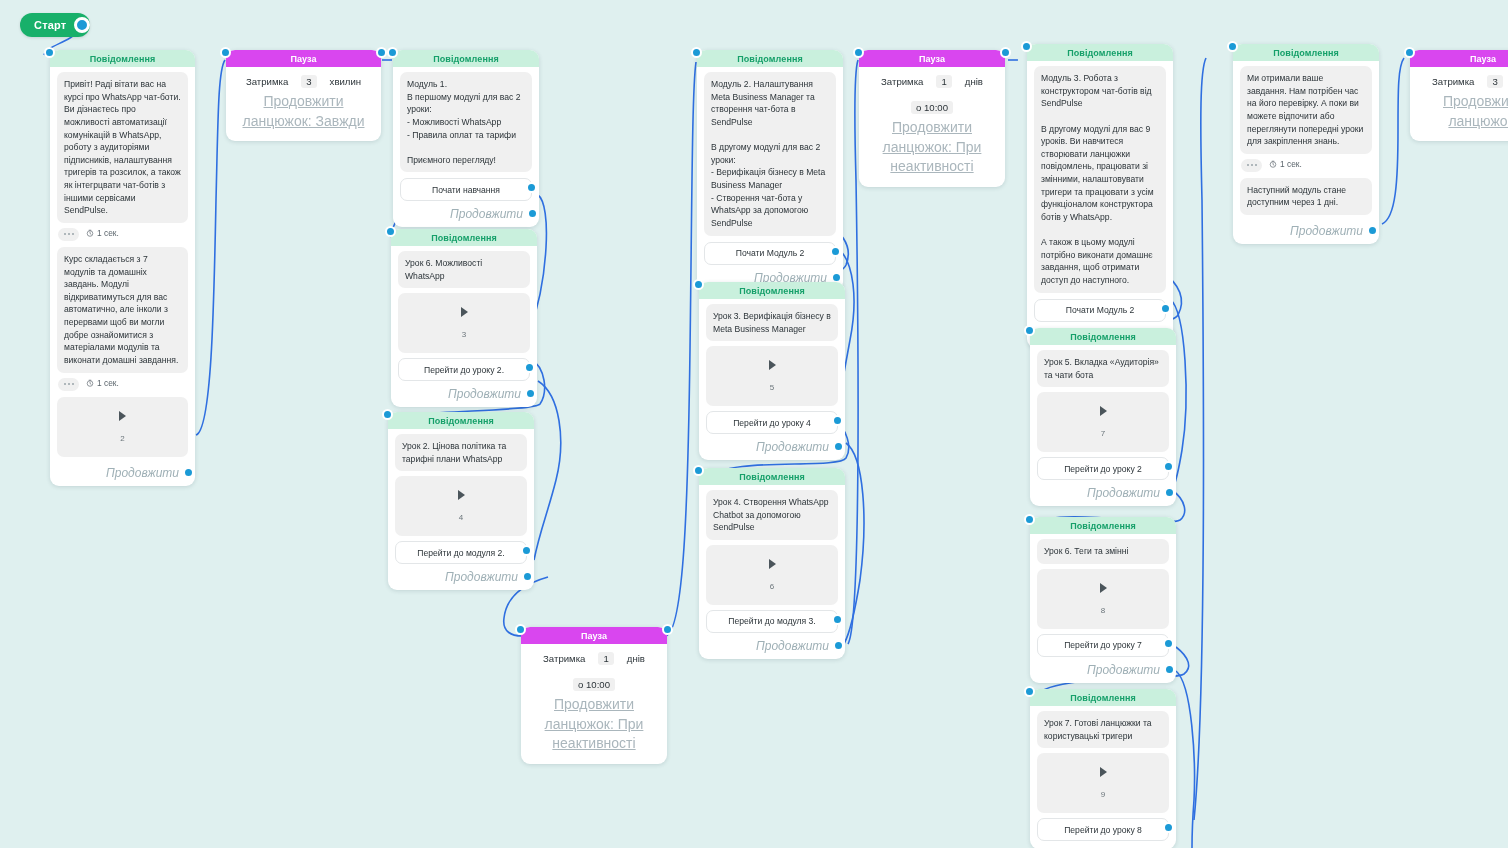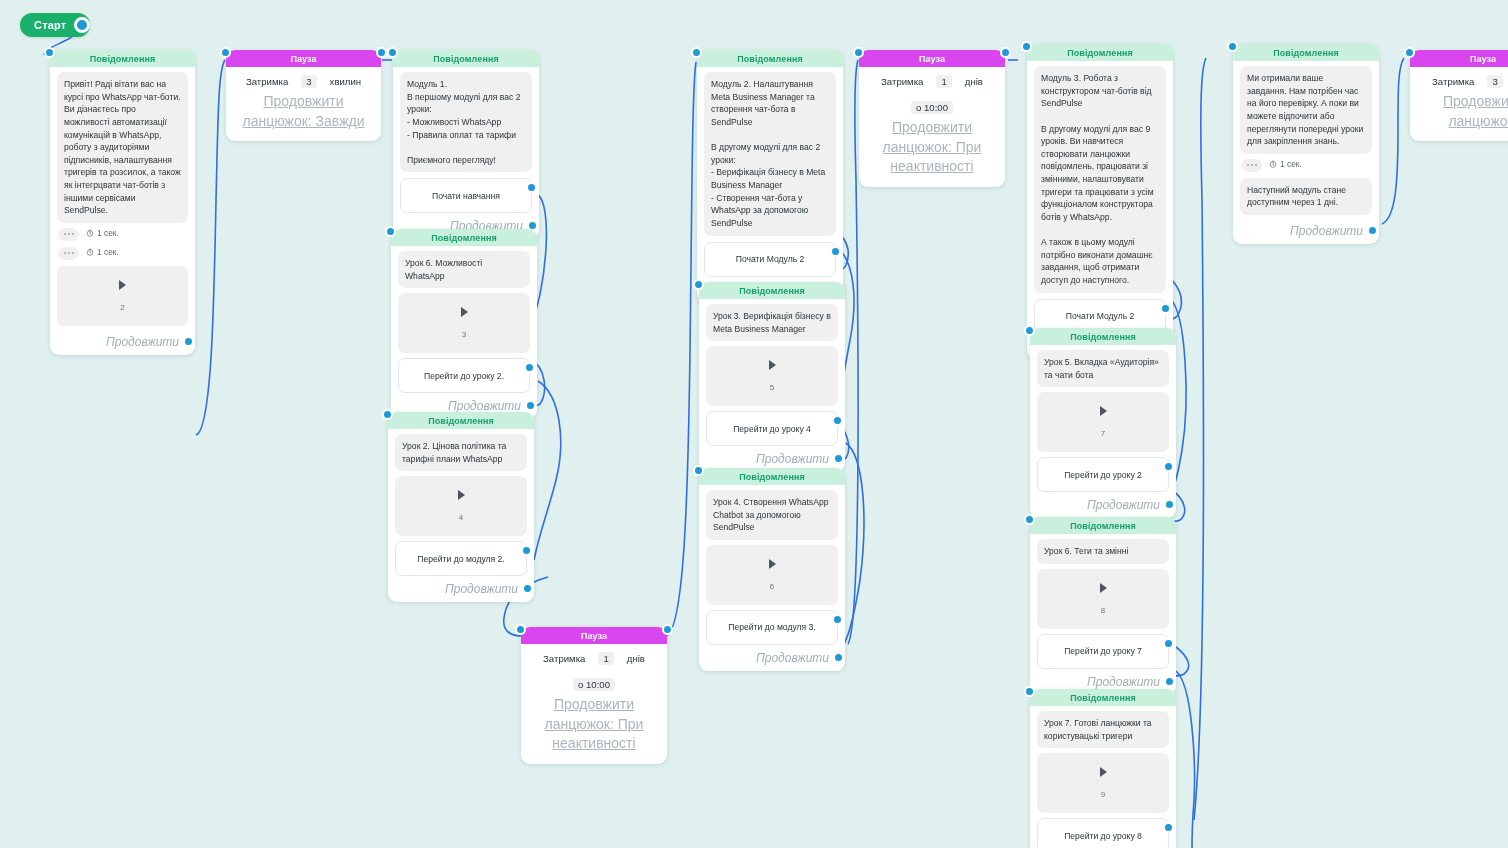--- a/index.html
+++ b/index.html
@@ -79,21 +79,21 @@
     background: #f0f0f0; border-radius: 7px;
     height: 60px; margin-bottom: 5px;
     display: flex; flex-direction: column; align-items: center; justify-content: center; gap: 13px;
   }
   .video .play { width: 0; height: 0; border-left: 7px solid #4b555b; border-top: 5px solid transparent; border-bottom: 5px solid transparent; }
   .video .vnum { font-size: 8px; color: #6b757b; }
 
   .btn {
     position: relative;
     background: #ffffff; border: 1px solid #e3e6e8; border-radius: 7px;
-    height: 35px; display: flex; align-items: center; justify-content: center;
+    height: 23px; display: flex; align-items: center; justify-content: center;
     font-size: 8.6px; color: #2c3439; margin-bottom: 2px;
   }
   .btn .port { right: -6px; top: 3px; left: auto; }
 
   .continue-row {
     display: flex; align-items: center; justify-content: flex-end;
     gap: 3px; position: relative;
     padding: 4px 9px 0 0; margin-top: 2px;
   }
   .continue-row .label { font-size: 12px; color: #9fb0b6; font-style: italic; }
@@ -155,20 +155,21 @@
           </span>
         <span class="delay-text">
           <svg class="clock" viewBox="0 0 16 16">
               <circle cx="8" cy="9" r="5.6" stroke="#59636a" stroke-width="1.3" fill="none"></circle>
               <path d="M8 6.2V9l2 1.3" stroke="#59636a" stroke-width="1.3" fill="none" stroke-linecap="round"></path>
               <path d="M6.3 2.4h3.4" stroke="#59636a" stroke-width="1.3" stroke-linecap="round"></path>
             </svg>
           <span>1 сек.</span>
         </span>
       </div>
+      <div class="bubble">Курс складається з 7 модулів та домашніх завдань. Модулі відкриватимуться для вас автоматично, але інколи з перервами щоб ви могли добре ознайомитися з матеріалами модулів та виконати домашні завдання.</div>
       <div class="delay-row">
         <span class="dots-pill">
             <i></i>
             <i></i>
             <i></i>
           </span>
         <span class="delay-text">
           <svg class="clock" viewBox="0 0 16 16">
               <circle cx="8" cy="9" r="5.6" stroke="#59636a" stroke-width="1.3" fill="none"></circle>
               <path d="M8 6.2V9l2 1.3" stroke="#59636a" stroke-width="1.3" fill="none" stroke-linecap="round"></path>

